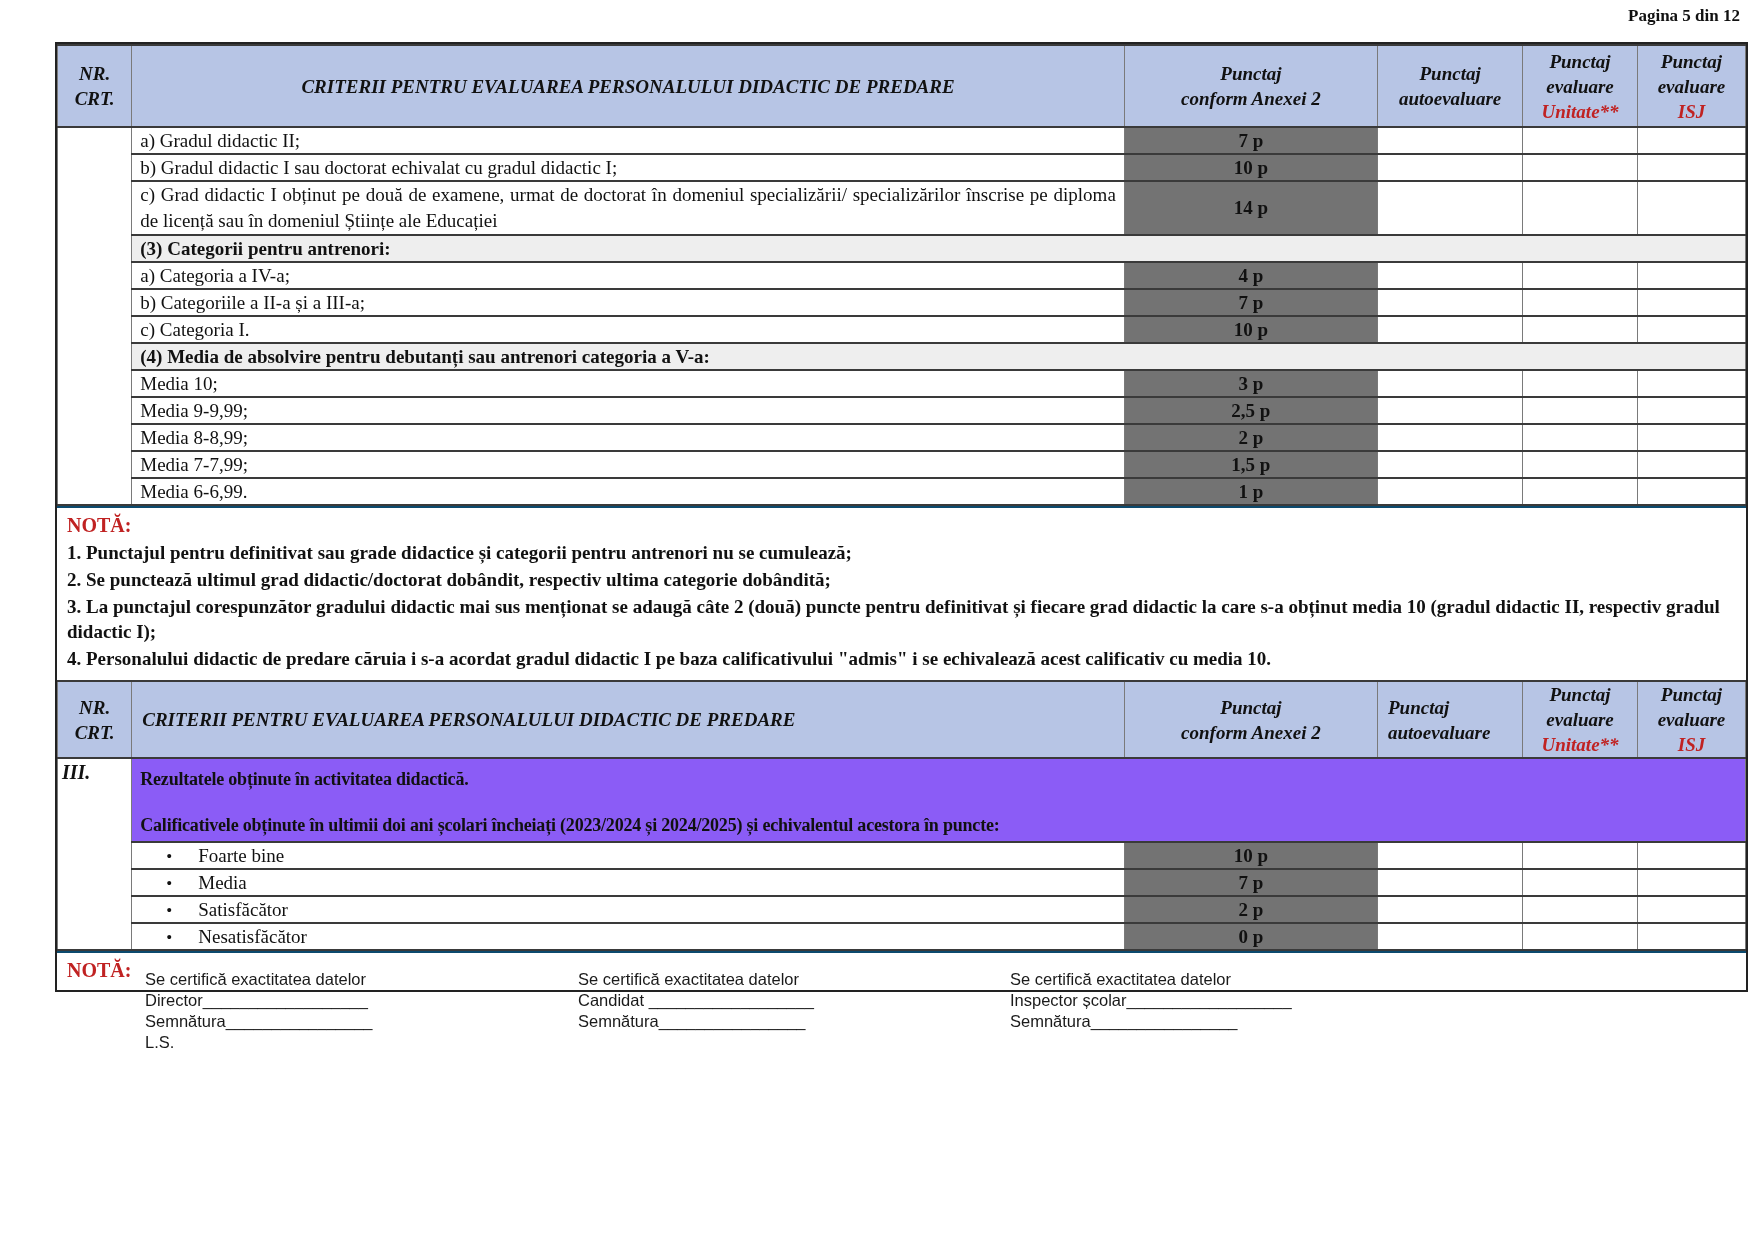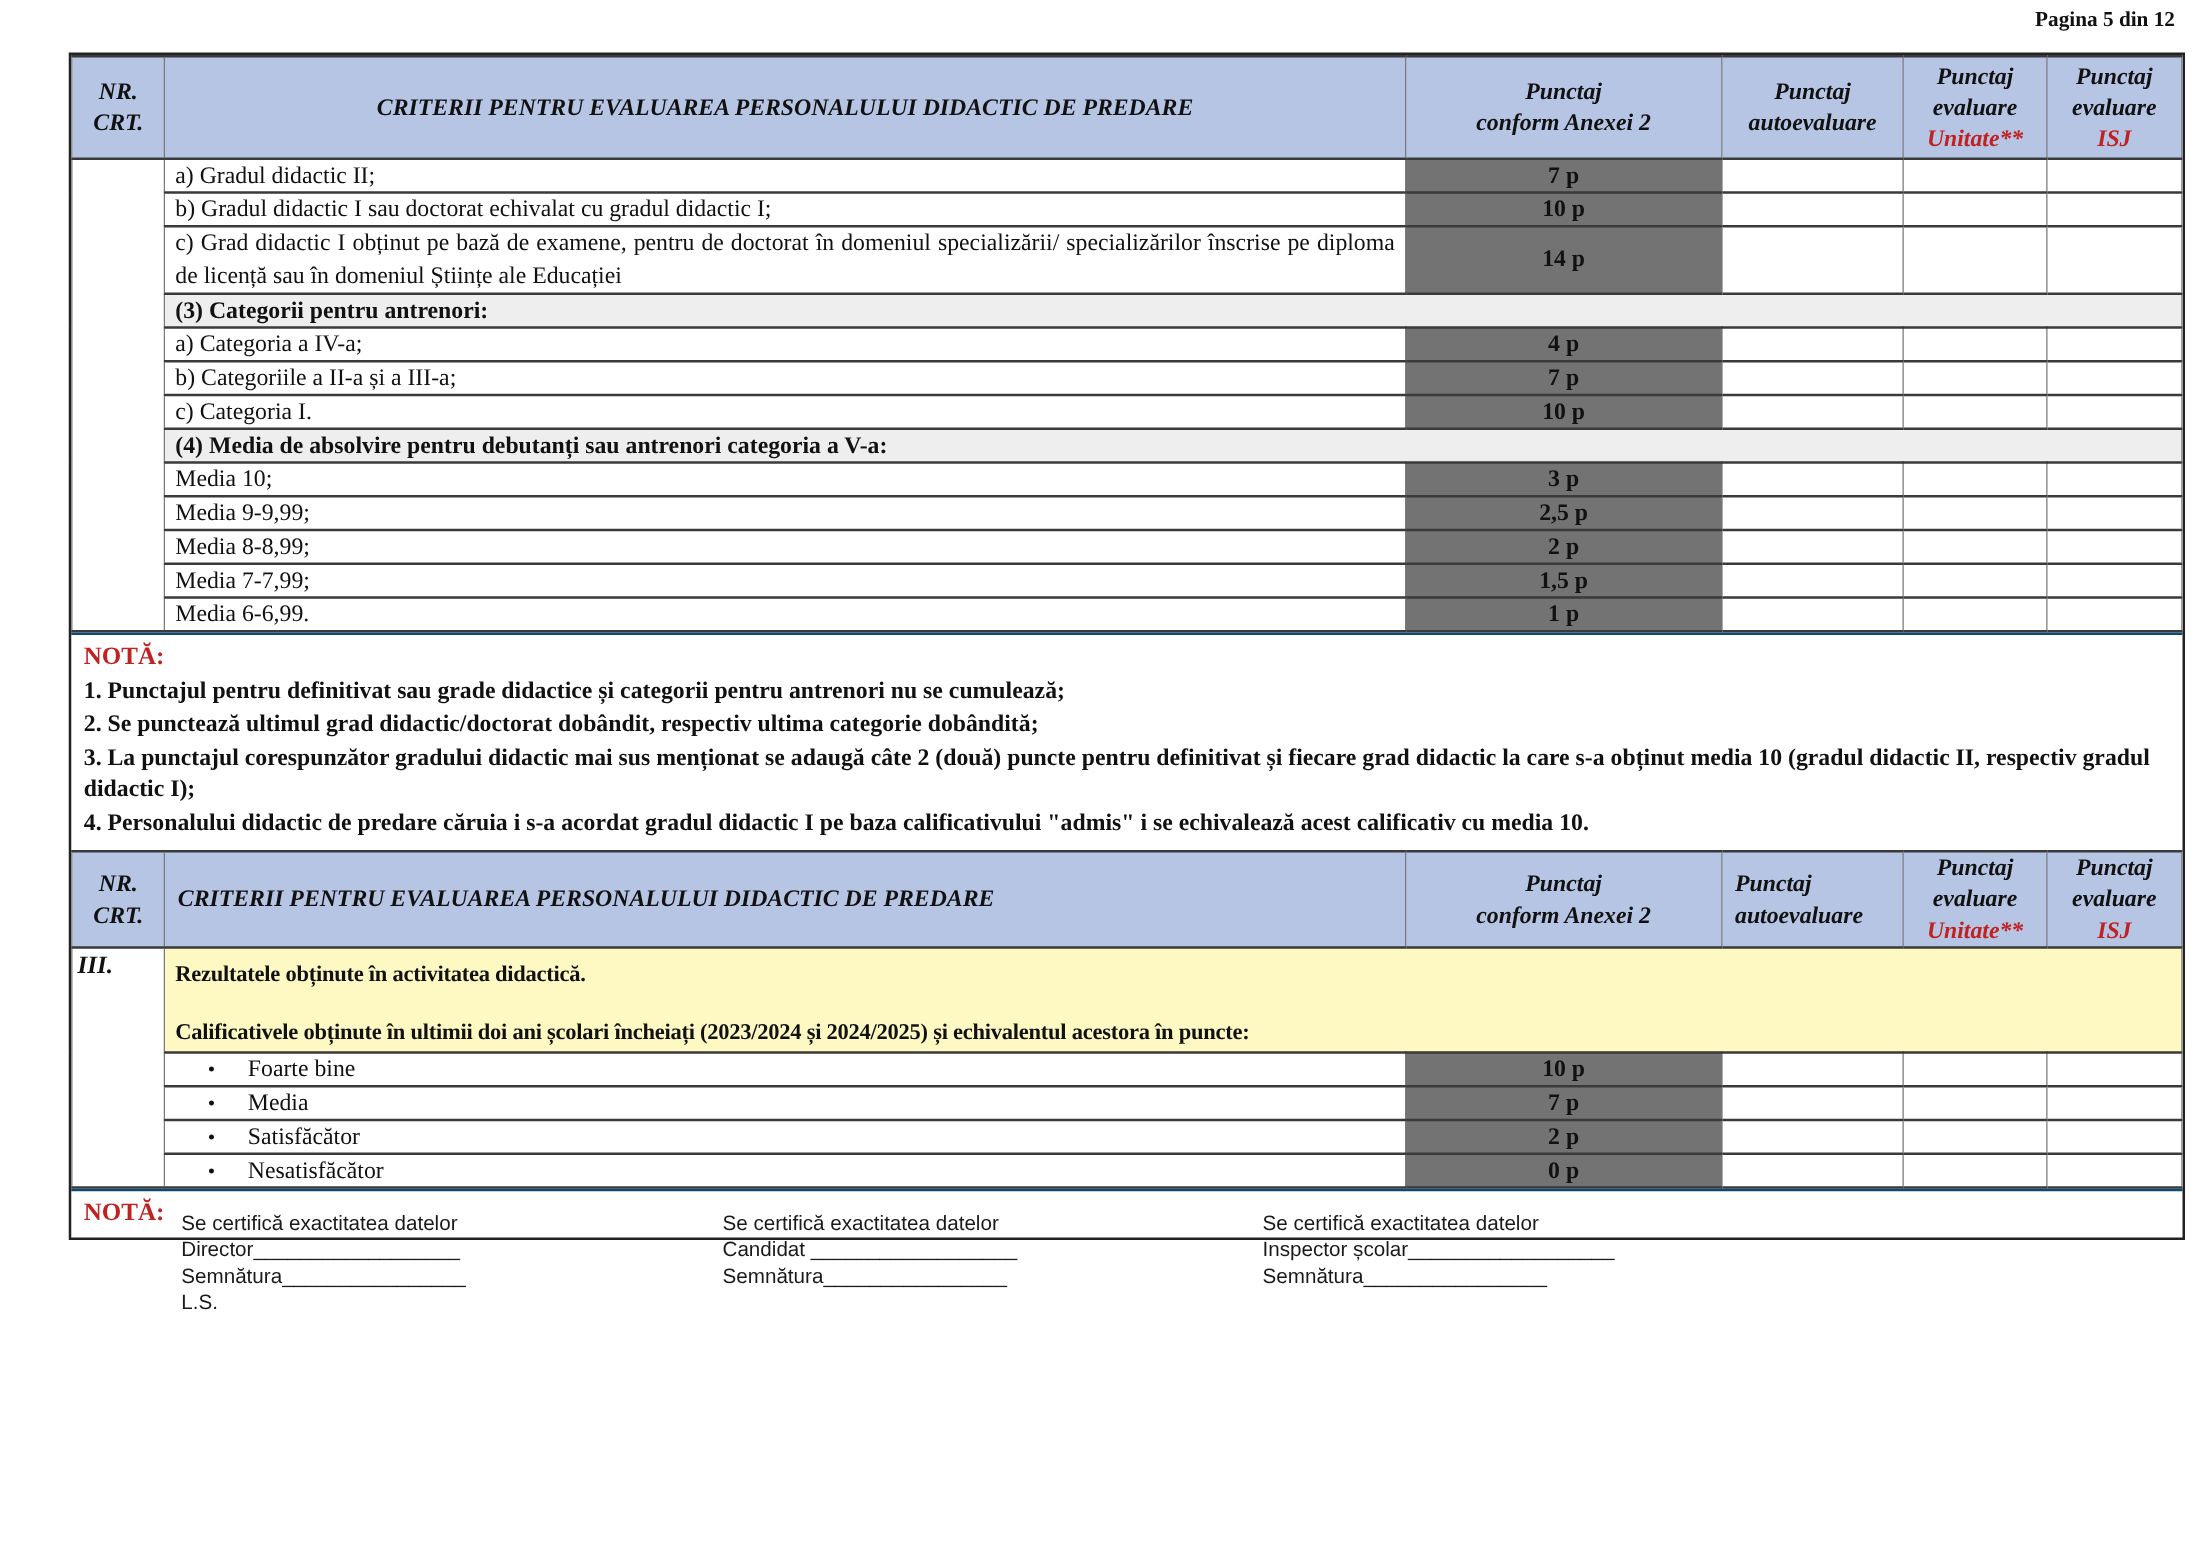--- a/index.html
+++ b/index.html
@@ -18,21 +18,21 @@
   .t1 th{height:82px;} .t2 th{height:72px;}
   .t2 th.h-crit,.t2 th.h-auto{text-align:left;padding-left:10px;}
   .red{color:#c02222;}
   td.lab{font-size:19px;height:27px;text-align:left;padding-left:8px;}
   td.lab2{font-size:19px;height:54px;text-align:justify;line-height:26px;padding:0 8px;}
   td.pts{font-size:19px;font-weight:bold;text-align:center;background:#737373;}
   td.fill{background:#ffffff;}
   td.section{font-size:19px;font-weight:bold;background:#eeeeee;height:27px;padding-left:8px;}
   td.nrcol{background:#fff;vertical-align:top;text-align:left;padding:2px 4px;
            font-weight:bold;font-style:italic;font-size:20px;}
-  td.intro{background:#fef9c3;font-weight:bold;font-size:18px;letter-spacing:-0.2px;
+  td.intro{background:#8b5cf6;font-weight:bold;font-size:18px;letter-spacing:-0.2px;
            height:78px;vertical-align:top;padding:8px 8px 4px 8px;line-height:24px;}
   td.intro .gap{height:22px;}
   td.blt-cell{font-size:19px;height:27px;padding-left:34px;}
   .blt{display:inline-block;width:32px;font-size:17px;}
   .nota{border-top:2px solid #0c4a6e;padding:5px 10px 7px 10px;font-size:19px;}
   .nota .ntitle{color:#c02222;font-weight:bold;font-size:20px;line-height:25px;}
   .nota p{margin:2px 0;font-weight:bold;line-height:25px;}
   .nota.n2 p{padding-left:38px;}
   .sigs{position:absolute;top:969px;left:0;width:1755px;height:110px;
         font-family:"Liberation Sans","DejaVu Sans",sans-serif;font-size:16.5px;
@@ -93,21 +93,21 @@
         <td class="fill"></td>
       </tr>
       <tr>
         <td class="lab">b) Gradul didactic I sau doctorat echivalat cu gradul didactic I;</td>
         <td class="pts">10 p</td>
         <td class="fill"></td>
         <td class="fill"></td>
         <td class="fill"></td>
       </tr>
       <tr>
-        <td class="lab2">c) Grad didactic I obținut pe bază de examene, pentru de doctorat în domeniul specializării/ specializărilor înscrise pe diploma de licență sau în domeniul Științe ale Educației</td>
+        <td class="lab2">c) Grad didactic I obținut pe două de examene, urmat de doctorat în domeniul specializării/ specializărilor înscrise pe diploma de licență sau în domeniul Științe ale Educației</td>
         <td class="pts">14 p</td>
         <td class="fill"></td>
         <td class="fill"></td>
         <td class="fill"></td>
       </tr>
       <tr>
         <td class="section" colspan="5">(3) Categorii pentru antrenori:</td>
       </tr>
       <tr>
         <td class="lab">a) Categoria a IV-a;</td>

